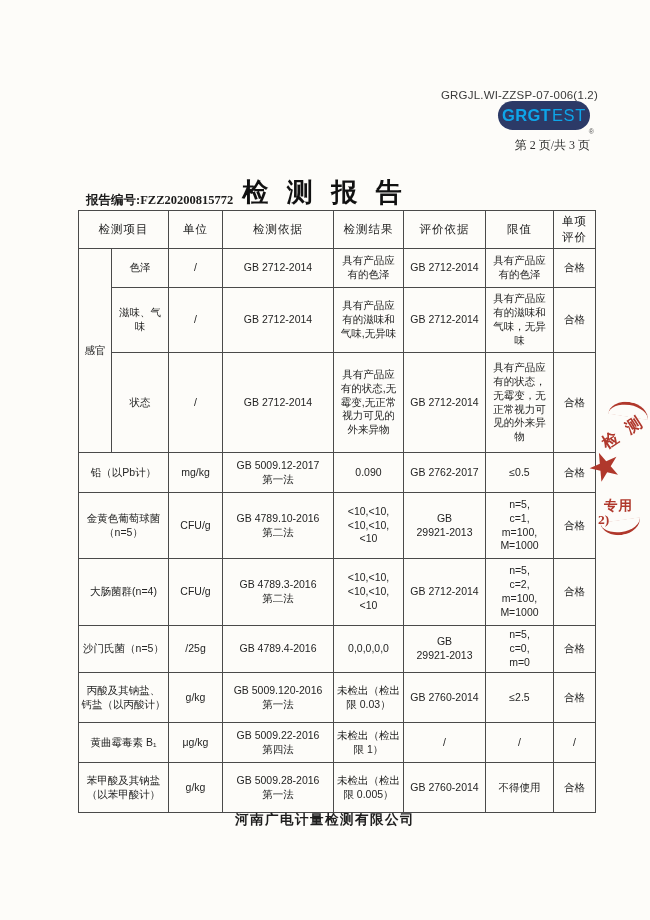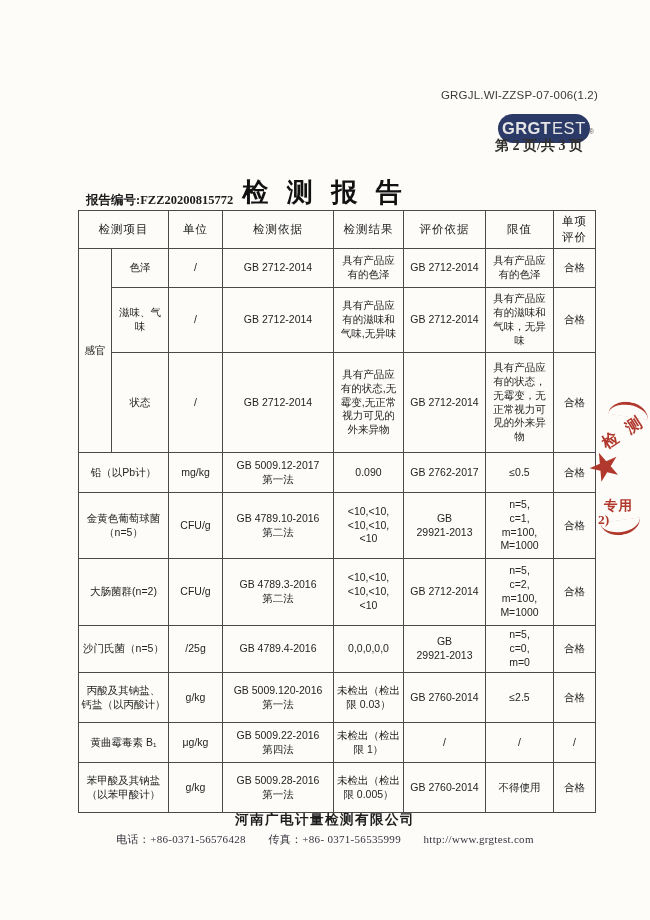--- a/index.html
+++ b/index.html
@@ -6,28 +6,28 @@
   html,body { width:650px; height:920px; }
   body { font-family:"Liberation Sans","DejaVu Sans",sans-serif; color:#242424; }
   .page {
     position:relative; width:650px; height:920px;
     background:#fdfcf9; overflow:hidden;
   }
   
   .doc-code { position:absolute; top:89px; right:52px; font-size:11.5px; color:#3a3a3a; letter-spacing:0.2px; }
   .logo {
     position:absolute; top:101px; right:60px; width:92px; height:29px;
-    background:#2c3a67; border-radius:15px; color:#e5e5e5;
+    background:#2c3a67; border-radius:15px; color:#0ea5e9;
     display:flex; align-items:center; justify-content:center;
-    font-size:16.5px; line-height:1;margin-top:13px;
+    font-size:16.5px; line-height:1;
   }
   .logo-bold { font-weight:800; letter-spacing:0.3px; }
   .logo-light { font-weight:300; letter-spacing:0.6px; margin-left:1px; }
   .logo-reg { position:absolute; top:128px; right:56px; font-size:7px; color:#555; }
-  .page-info { position:absolute; top:137px; right:67px; font-size:14px; color:#30302f; font-weight:700;
+  .page-info { position:absolute; top:137px; right:60px; font-size:12px; color:#30302f; font-weight:400;
     font-family:"Liberation Serif","DejaVu Serif",serif; }
   
   .title {
     position:absolute; top:152px; left:0; width:100%; text-align:center;
     font-size:26px; font-weight:bold; letter-spacing:6px;
     font-family:"Liberation Serif","DejaVu Serif",serif; color:#111;margin-top:23px;
   }
   .report-no { position:absolute; top:192px; left:86px; font-size:12.5px; font-weight:bold;
     font-family:"Liberation Serif","DejaVu Serif",serif; color:#1c1c1c; }
   
@@ -175,21 +175,21 @@
 &lt;10</td>
         <td>GB
 29921-2013</td>
         <td>n=5,
 c=1,
 m=100,
 M=1000</td>
         <td>合格</td>
       </tr>
       <tr class="r6">
-        <td colspan="2">大肠菌群(n=2)</td>
+        <td colspan="2">大肠菌群(n=4)</td>
         <td>CFU/g</td>
         <td>GB 4789.3-2016
 第二法</td>
         <td>&lt;10,&lt;10,
 &lt;10,&lt;10,
 &lt;10</td>
         <td>GB 2712-2014</td>
         <td>n=5,
 c=2,
 m=100,
@@ -251,16 +251,15 @@
     <div class="stamp-arc arc-top"></div>
     <div class="stamp-text st-top">检 测</div>
     <div class="stamp-star">★</div>
     <div class="stamp-text st-b1">专用</div>
     <div class="stamp-text st-b2">2)</div>
     <div class="stamp-arc arc-bottom"></div>
   </div>
 
   <div class="footer">
     <div class="footer-company">河南广电计量检测有限公司</div>
-    <div class="footer-line">电话：+86-0371-56576428　　传真：+86- 0371-56535999　　http://www.grgtest.com</div>
   </div>
 
 </div>
 
 </body></html>

